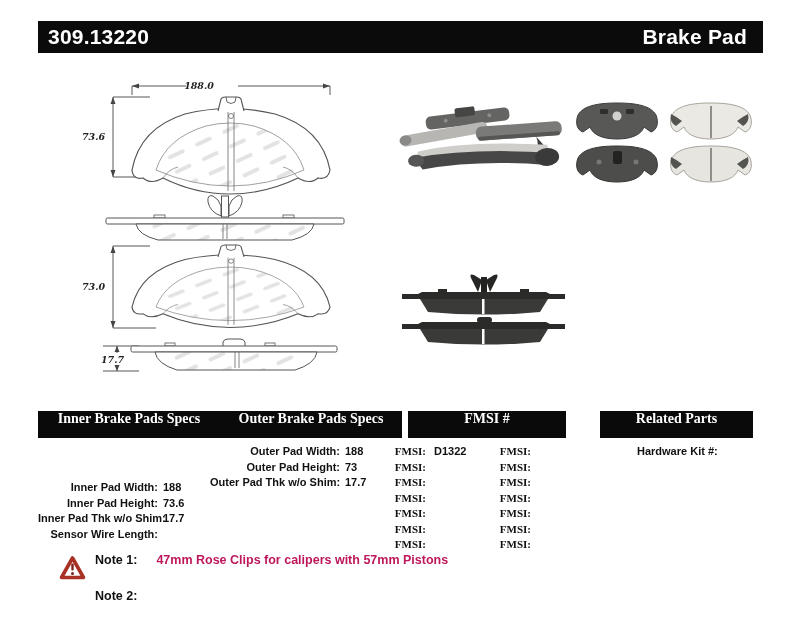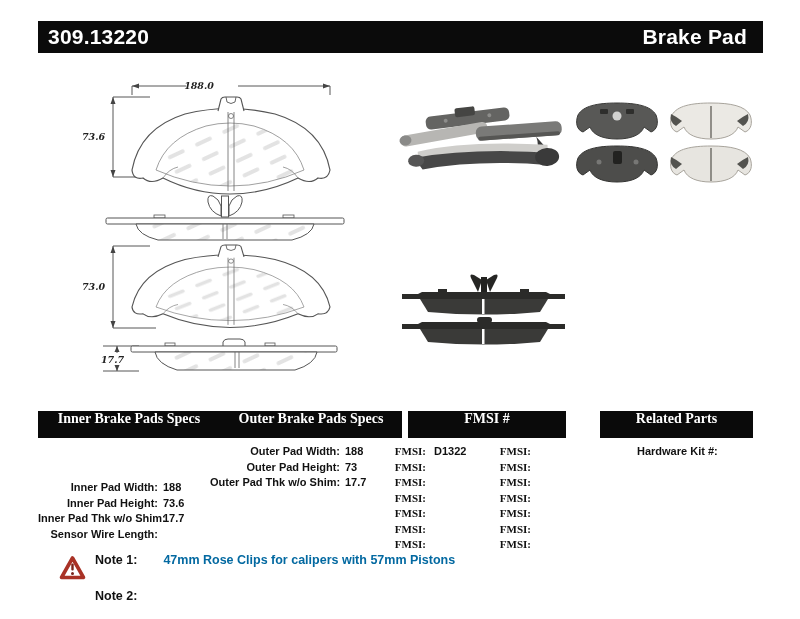--- a/index.html
+++ b/index.html
@@ -21,21 +21,21 @@
   .srow{display:flex;white-space:nowrap;}
   .lbl{display:inline-block;text-align:right;}
   .val{padding-left:5px;}
   .col-inner .lbl{width:120px;}
   .col-outer .lbl{width:130px;}
   .col-fmsi .lbl{width:34px;text-align:right;font-family:Liberation Serif, serif;}
   .col-fmsi .val{padding-left:8px;}
   .col-rel  .lbl{width:auto;text-align:left;}
   
   .note-line{position:absolute;left:95px;font-size:12.5px;font-weight:bold;white-space:nowrap;}
-  .note-red{color:#0369a1;margin-left:26px;}
+  .note-red{color:#be185d;margin-left:19px;}
   svg text.dim{font-family:"DejaVu Serif",serif;font-style:italic;font-weight:bold;
                font-size:9.5px;fill:#222;}
 </style>
 </head>
 <body>
 
 <div class="page">
 
   <div class="title-bar">
     <span>309.13220</span>

